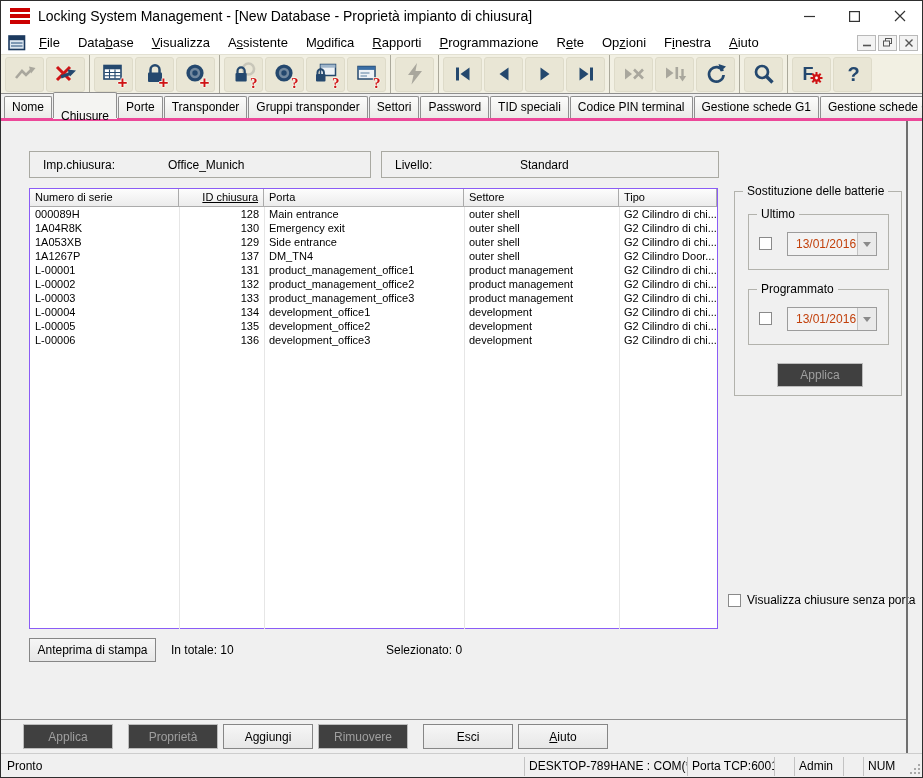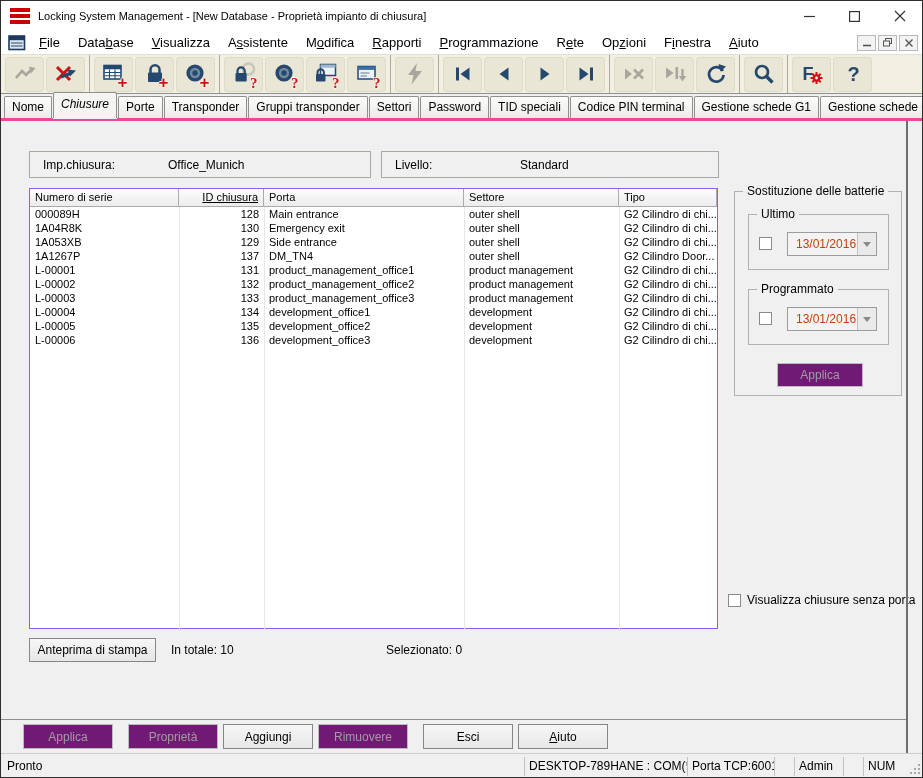--- a/index.html
+++ b/index.html
@@ -3,21 +3,21 @@
 <meta charset="utf-8">
 <style>
   * { margin:0; padding:0; box-sizing:border-box; cursor:default; user-select:none; }
   html,body { width:923px; height:778px; background:#bfbfbf; }
   body { font-family:"Liberation Sans","DejaVu Sans",sans-serif; font-size:12px; color:#000; }
   .window { position:relative; width:923px; height:778px; background:#f0f0f0; border:1px solid #2e2e2e; overflow:hidden; }
 
   
   .titlebar { height:30px; background:#fff; display:flex; align-items:center; padding-left:8px; }
   .logo { width:22px; height:18px; margin-right:7px; flex:0 0 auto; }
-  .title-text { font-size:11px; color:#000; white-space:nowrap; }
+  .title-text { font-size:14px; color:#000; white-space:nowrap; }
   .title-controls { margin-left:auto; display:flex; height:30px; }
   .win-btn { width:45px; height:30px; display:flex; align-items:center; justify-content:center; }
   .win-btn svg { display:block; }
 
   
   .menubar { height:23px; background:#fff; display:flex; align-items:center; padding-left:7px; font-size:13px; }
   .mdi-doc-icon { width:18px; height:16px; margin-right:4px; flex:0 0 auto; }
   .menu-item { padding:2px 9px; white-space:nowrap; }
   .menu-item .u { text-decoration:underline; }
   .mdi-controls { margin-left:auto; display:flex; gap:2px; padding-right:4px; }
@@ -30,21 +30,21 @@
   .tb-ic svg { width:26px; height:26px; display:block; }
   .ov { position:absolute; font-weight:bold; color:#cf1315; right:-1px; bottom:-4px; line-height:1;
         text-shadow:-1px 0 #f6f4ea,1px 0 #f6f4ea,0 -1px #f6f4ea,0 1px #f6f4ea; }
   .ovp { font-size:17px; }
   .ovq { font-size:15px; font-family:"Liberation Serif","DejaVu Serif",serif; }
   .tb-sep { width:1px; height:38px; background:#aba99b; margin:0 3px; }
 
   
   .tabstrip { height:27px; background:#f0f0f0; display:flex; align-items:flex-end; padding-left:3px; border-bottom:3px solid #ec4899; }
   .tab { border:1px solid #8f8f8f; border-bottom:none; border-radius:2px 2px 0 0; background:linear-gradient(#fcfcfb,#ebebe8); padding:3px 7px 4px 7px; margin-right:1px; font-size:12px; white-space:nowrap; height:22px; }
-  .tab.active { background:#f4f4f2; height:26px; padding-top:4px; position:relative; z-index:2; box-shadow:0 1px 0 #f4f4f2;font-style:italic; }
+  .tab.active { background:#f4f4f2; height:26px; padding-top:16px; position:relative; z-index:2; box-shadow:0 1px 0 #f4f4f2; }
 
   
   .content { position:absolute; left:0; top:120px; width:921px; height:632px; background:#f0f0f0; }
   .right-edge { position:absolute; left:905px; top:0; width:2px; height:632px; background:#6f6f6f; }
 
   .fieldbox { position:absolute; height:27px; border:1px solid #a9a9a2; display:flex; align-items:center; }
   .fieldbox .lbl { position:absolute; left:13px; }
   .fieldbox .val { position:absolute; left:138px; }
 
   .grid { position:absolute; left:28px; top:67px; width:689px; height:441px; background:#fff; border:1px solid #8b5cf6; }
@@ -60,21 +60,21 @@
 
   .groupbox { position:absolute; border:1px solid #b2b2ac; }
   .groupbox > .gb-label { position:absolute; top:-8px; left:8px; background:#f0f0f0; padding:0 4px; white-space:nowrap; }
   .checkbox { width:13px; height:13px; background:#fff; border:1px solid #8a8a8a; display:inline-block; flex:0 0 auto; }
   .combo { position:absolute; left:38px; top:17px; width:90px; height:24px; border:1px solid #9c9c9c; background:#f3f3f3; display:flex; align-items:center; }
   .combo .cv { color:#c2410c; padding-left:8px; flex:1; }
   .combo .ca { width:19px; height:22px; border-left:1px solid #c2c2c2; background:#eaeaea; display:flex; align-items:center; justify-content:center; }
   .tri-down { width:0; height:0; border-left:4px solid transparent; border-right:4px solid transparent; border-top:5px solid #8a8a8a; }
 
   .btn { display:flex; align-items:center; justify-content:center; background:linear-gradient(#f6f6f6,#e7e7e7); border:1px solid #868686; font-size:12px; white-space:nowrap; }
-  .btn.disabled { color:#9f9f9f; border-color:#bcbcbc; background:#701a75; }
+  .btn.disabled { color:#9f9f9f; border-color:#bcbcbc; background:#404040; }
   .btn .u { text-decoration:underline; }
 
   .check-row { position:absolute; display:flex; align-items:center; gap:6px; white-space:nowrap; }
 
   .divider { position:absolute; left:0; top:598px; width:906px; height:1px; background:#8f8f8f; }
 
   
   .statusbar { position:absolute; left:0; top:752px; width:921px; height:25px; background:#f0f0f0; border-top:1px solid #cdcdcd; display:flex; align-items:center; font-size:12px; }
   .sb-ready { padding-left:6px; flex:1; }
   .sb-cell { height:19px; line-height:18px; border-left:1px solid #c3c3c3; padding:0 4px; overflow:hidden; white-space:nowrap; flex:0 0 auto; }

